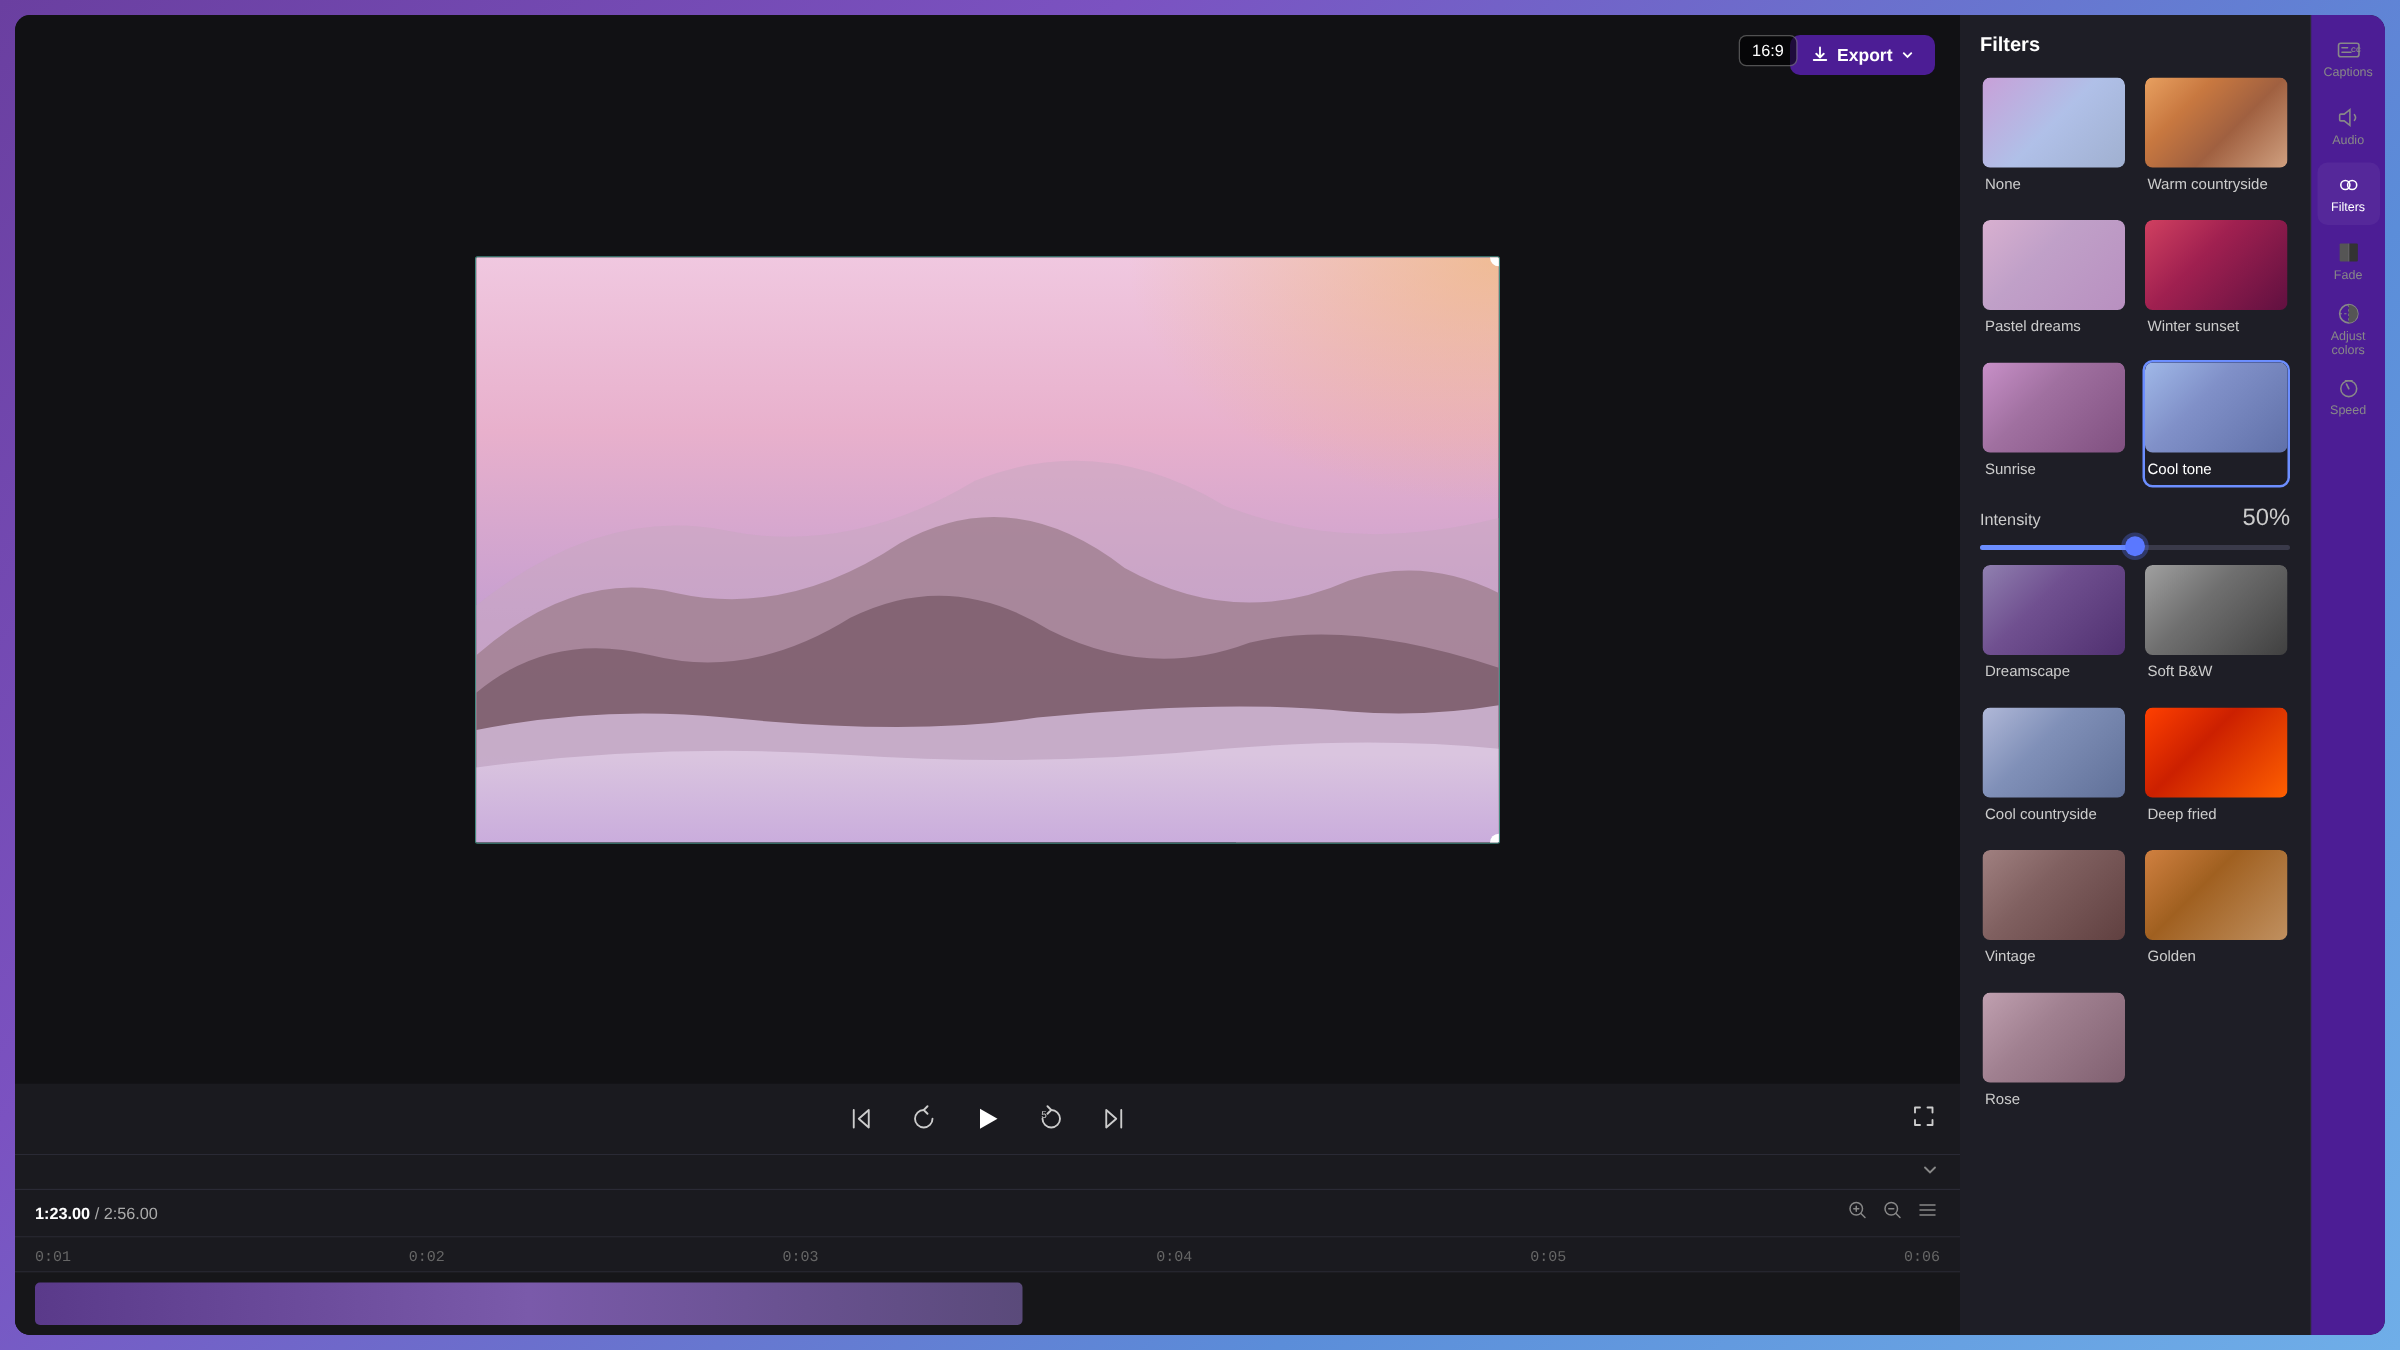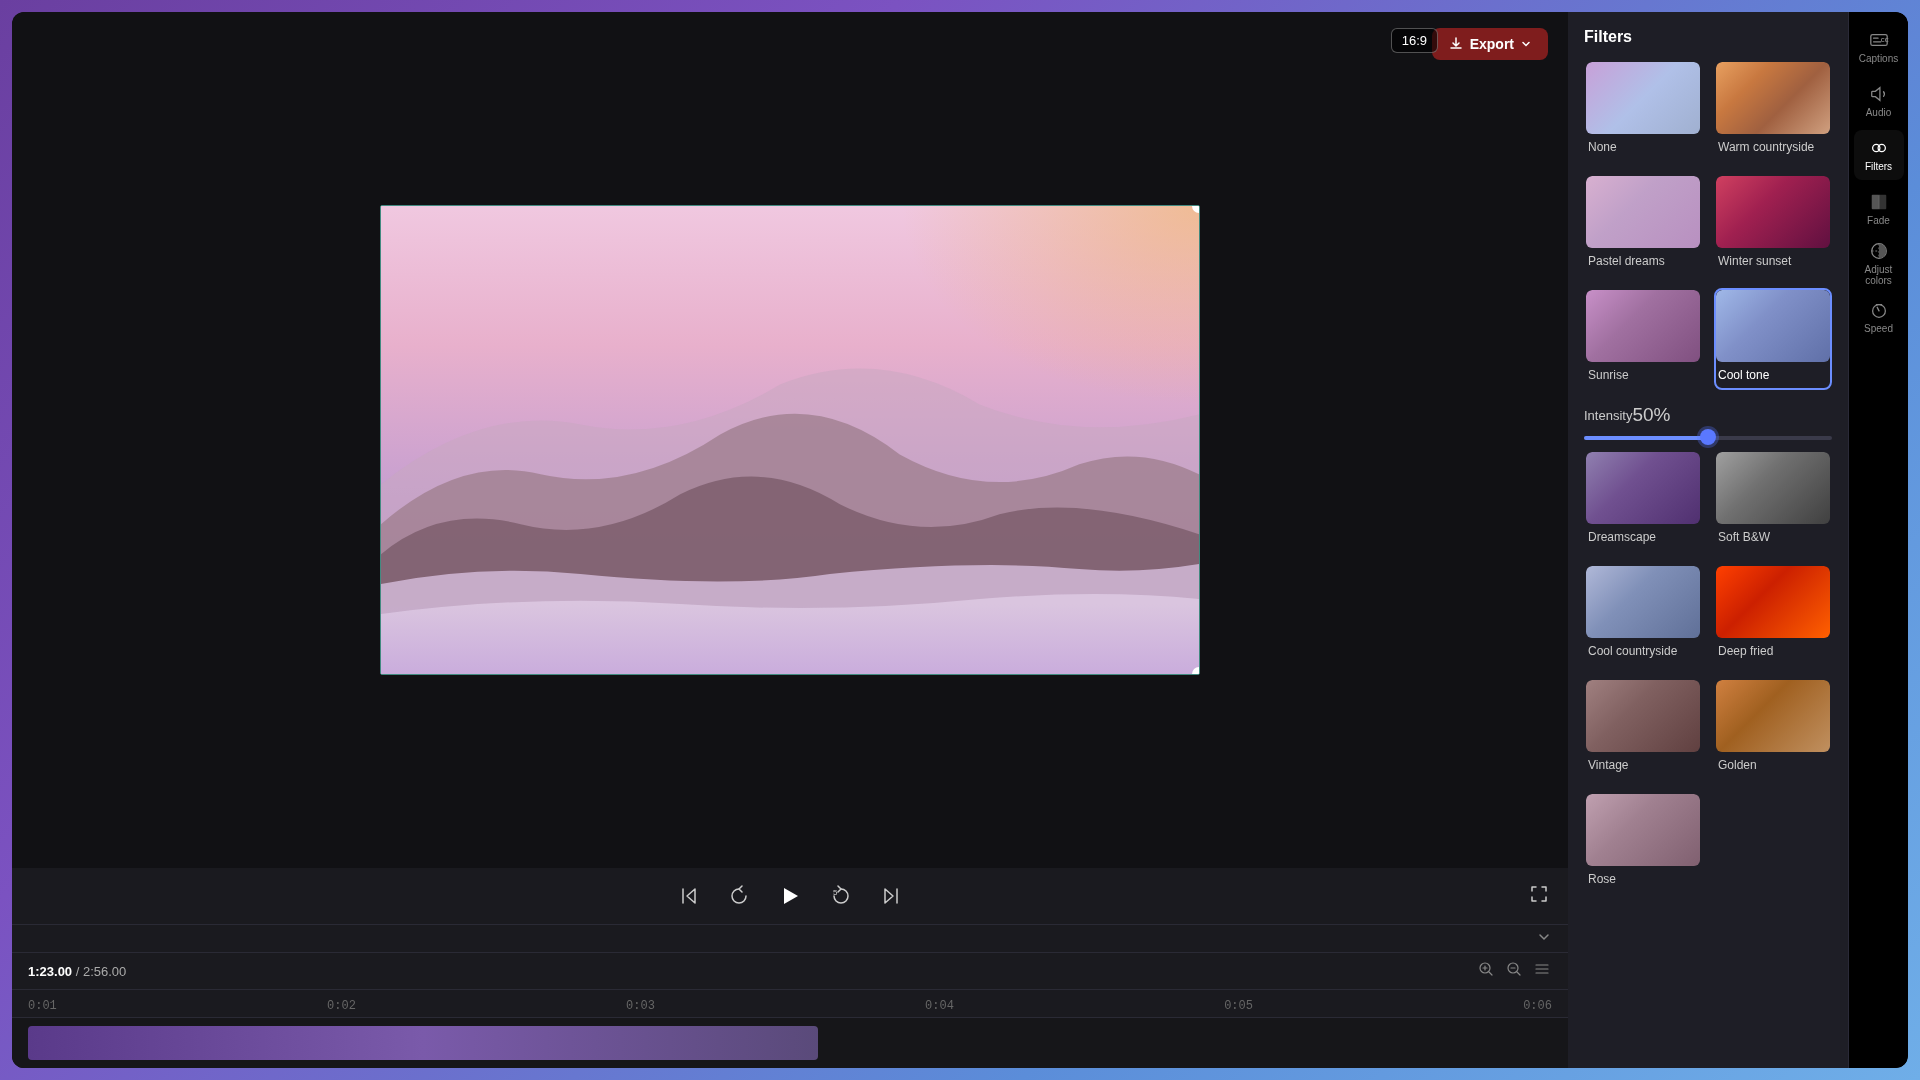--- a/index.html
+++ b/index.html
@@ -39,21 +39,21 @@
       align-items: center;
       justify-content: center;
       background: #111114;
       padding: 20px;
     }
 
     .export-btn {
       position: absolute;
       top: 16px;
       right: 20px;
-      background: #7f1d1d;
+      background: #4c1d95;
       color: white;
       border: none;
       border-radius: 8px;
       padding: 8px 16px;
       font-size: 14px;
       font-weight: 600;
       cursor: pointer;
       display: flex;
       align-items: center;
       gap: 6px;
@@ -230,21 +230,21 @@
     .right-panel {
       width: 340px;
       background: #1e1e26;
       display: flex;
       border-radius: 0 12px 12px 0;
       overflow: hidden;
     }
 
     .sidebar-icons {
       width: 60px;
-      background: #000000;
+      background: #4c1d95;
       display: flex;
       flex-direction: column;
       align-items: center;
       padding-top: 10px;
       gap: 4px;
       border-left: 1px solid #2a2a38;
     }
 
     .sidebar-icon-btn {
       width: 50px;
@@ -363,21 +363,21 @@
     .thumb-last2 {
       background: linear-gradient(135deg, #c0a0b0 0%, #a08090 40%, #806070 100%);
     }
 
     
     .intensity-section {
       padding: 14px 0 10px;
     }
     .intensity-header {
       display: flex;
-      justify-content: flex-start;
+      justify-content: space-between;
       align-items: center;
       margin-bottom: 10px;
     }
     .intensity-label {
       font-size: 13px;
       color: #ccc;
     }
     .intensity-value {
       font-size: 19px;
       color: #ccc;

